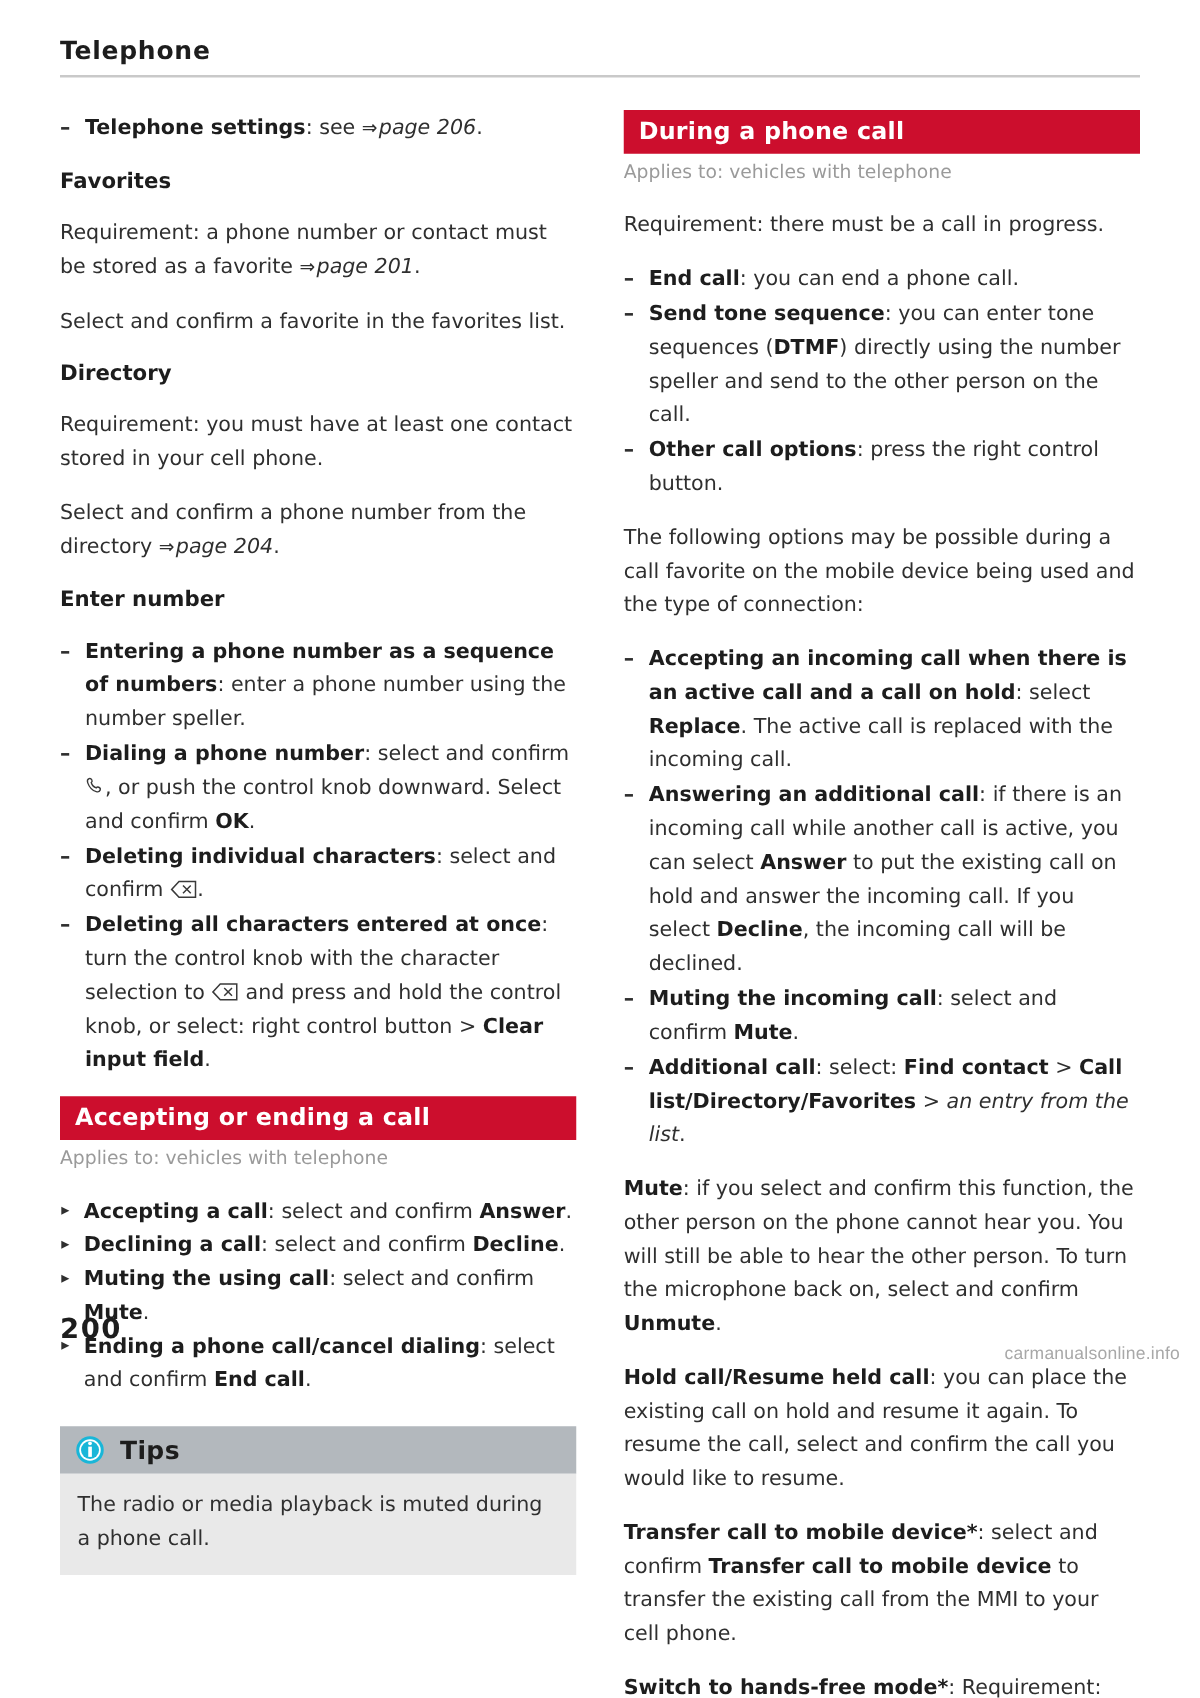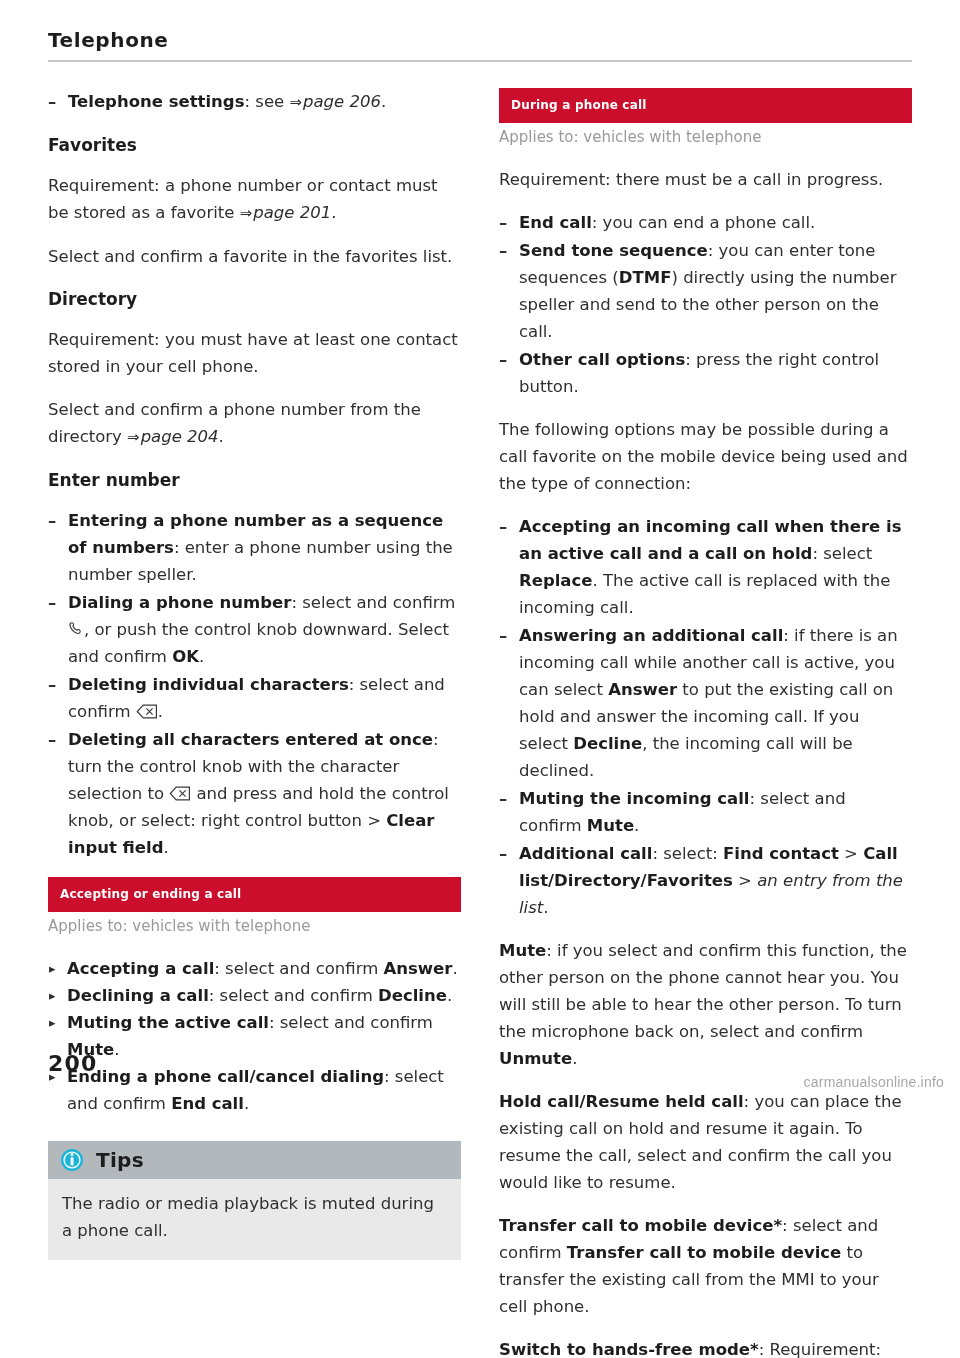--- a/index.html
+++ b/index.html
@@ -128,21 +128,21 @@
   .glyph-phone {
     display: inline-block;
     vertical-align: -2px;
     width: 16px; height: 16px;
   }
 
   
   .section-banner {
     background: #cc0e2d;
     color: #ffffff;
-    font-size: 12px;
+    font-size: 19px;
     font-weight: 700;
     line-height: 22px;
     padding: 6px 0 7px 12px;
     letter-spacing: 0.2px;
   }
   .applies-to {
     font-size: 15px;
     color: #9a9a9a;
     line-height: 17px;
     margin: 6px 0 20px 0;
@@ -238,21 +238,21 @@
               </svg></span><span> and press and hold the control knob, or select: right control button &gt; </span><b>Clear input field</b><span>.</span></li>
       </ul>
 
       <div class="section-banner-wrap">
         <div class="section-banner">Accepting or ending a call</div>
         <div class="applies-to">Applies to: vehicles with telephone</div>
 
         <ul class="trilist tight">
           <li><b>Accepting a call</b><span>: select and confirm </span><b>Answer</b><span>.</span></li>
           <li><b>Declining a call</b><span>: select and confirm </span><b>Decline</b><span>.</span></li>
-          <li><b>Muting the active call</b><span>: select and confirm </span><b>Mute</b><span>.</span></li>
+          <li><b>Muting the using call</b><span>: select and confirm </span><b>Mute</b><span>.</span></li>
           <li><b>Ending a phone call/cancel dialing</b><span>: select and confirm </span><b>End call</b><span>.</span></li>
         </ul>
       </div>
 
       <div class="tipbox">
         <div class="tipbox-head">
           <span class="info-icon">
             <svg viewBox="0 0 24 24" width="24" height="24">
               <circle cx="12" cy="12" r="11" fill="#19b6d8"></circle>
               <circle cx="12" cy="12" r="8.6" fill="#ffffff"></circle>

